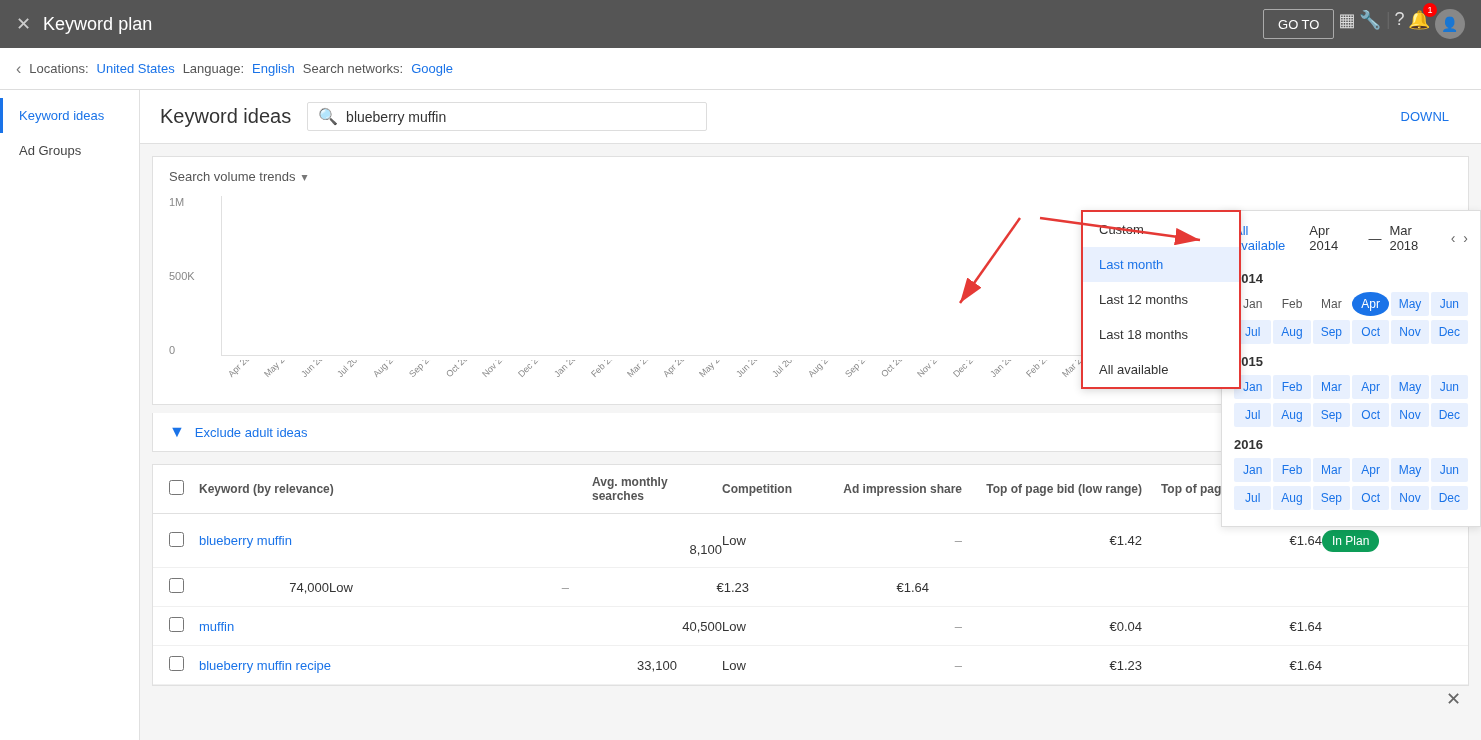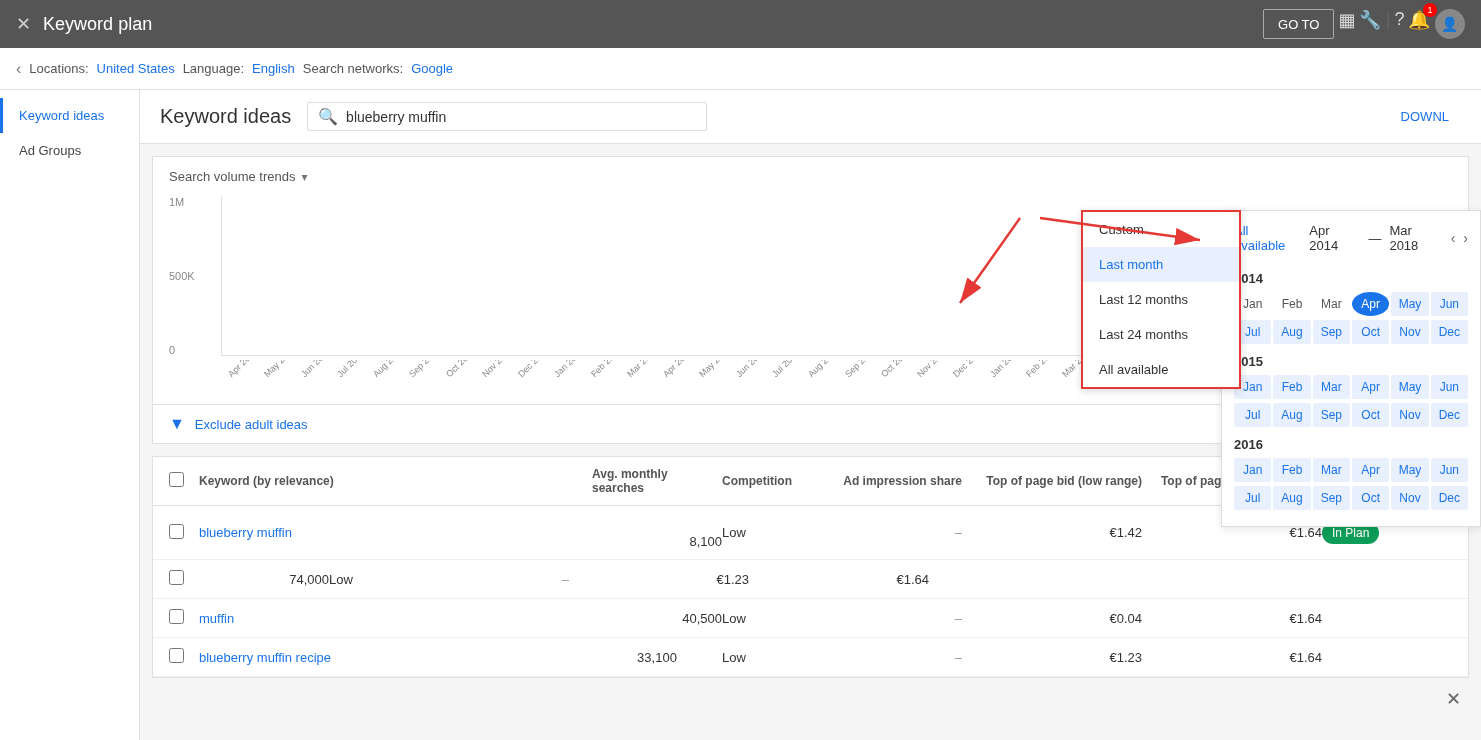--- a/index.html
+++ b/index.html
@@ -136,21 +136,21 @@
       color: #1a73e8;
       font-size: 13px;
       font-weight: 500;
       cursor: pointer;
       padding: 6px 12px;
     }
 
     
     .chart-section {
       background: #fff;
-      margin: 12px 12px 0 12px;
+      margin: 12px 12px 8px 12px;
       border: 1px solid #e0e0e0;
       padding: 12px 16px 8px;
     }
     .chart-header {
       display: flex;
       align-items: center;
       gap: 6px;
       margin-bottom: 12px;
     }
     .chart-title { font-size: 13px; color: #555; }
@@ -639,21 +639,21 @@
     <div class="col-status"></div>
   </div>
         </div>
     </div>
 
     <div class="dropdown-overlay" id="dropdown-overlay">
 
     <div class="dropdown-item">Custom</div>
         <div class="dropdown-item selected">Last month</div>
         <div class="dropdown-item">Last 12 months</div>
-        <div class="dropdown-item">Last 24 months</div>
+        <div class="dropdown-item">Last 18 months</div>
         <div class="dropdown-item">All available</div>
       </div>
 
     <div class="date-panel" id="date-panel">
       <div class="date-panel-header">
         <span class="date-range-label">All available</span>
         <span class="date-range-value">Apr 2014</span>
         <span class="date-range-value">—</span>
         <span class="date-range-value">Mar 2018</span>
         <span class="date-nav">‹</span>

